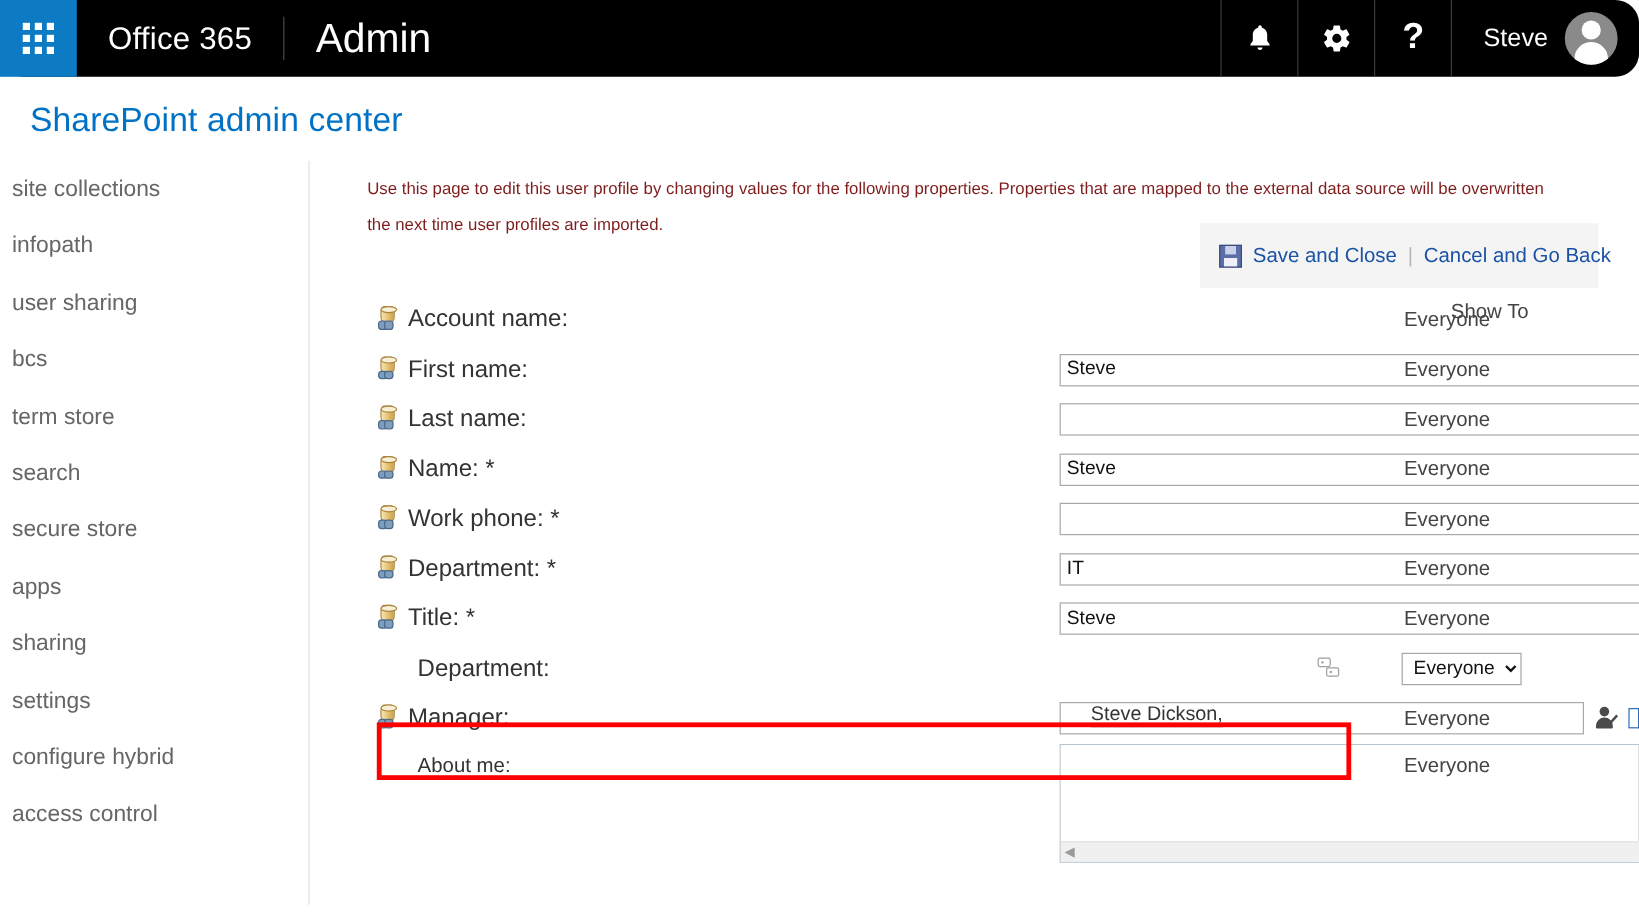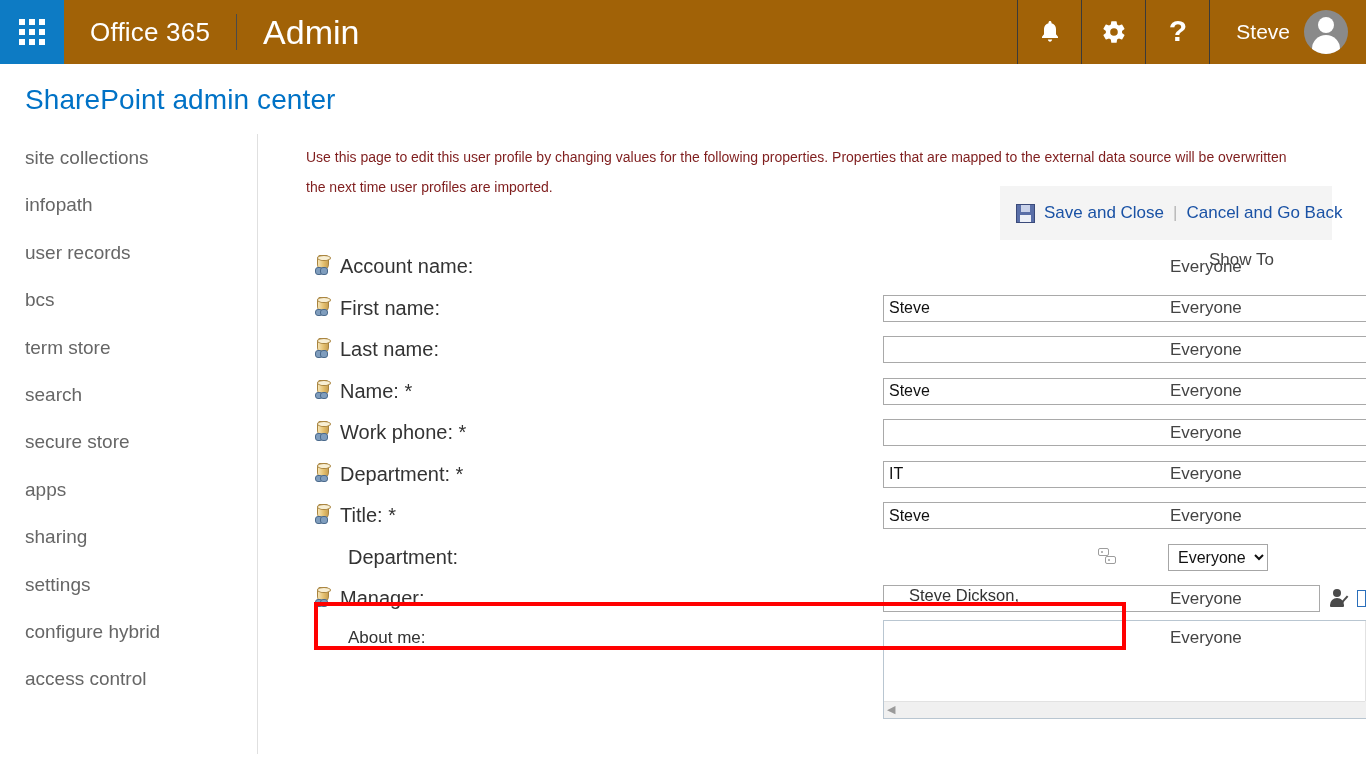--- a/index.html
+++ b/index.html
@@ -8,22 +8,22 @@
     width: 1366px; height: 768px;
     overflow: hidden;
     background: #ffffff;
     font-family: "Liberation Sans", sans-serif;
   }
 
   
   .suite-bar {
     position: absolute; top: 0; left: 0;
     width: 1366px; height: 64px;
-    background: #a16207;
-    display: flex; align-items: stretch;
+    background: #000000;
+    display: flex; align-items: stretch; border-radius: 20px;
   }
   .app-launcher {
     width: 64px; height: 64px;
     background: #0d7bc4;
     display: flex; align-items: center; justify-content: center;
     cursor: pointer;
   }
   .waffle { width: 26px; height: 26px; display: grid;
     grid-template-columns: repeat(3, 6px);
     grid-template-rows: repeat(3, 6px);
@@ -81,21 +81,21 @@
   }
 
   
   .leftnav {
     position: absolute; left: 0; top: 134px;
     width: 258px; height: 620px;
     border-right: 1px solid #e0e0e0;
   }
   .nav-item {
     display: block;
-    padding: 0 0 0 25px;
+    padding: 0 0 0 10px;
     height: 47.4px; line-height: 47.4px;
     font-size: 19px; color: #666666;
     text-decoration: none; cursor: pointer;
     white-space: nowrap;
   }
 
   
   .main {
     position: absolute; left: 258px; top: 134px;
     width: 1108px; height: 634px;
@@ -321,21 +321,21 @@
         <span class="body"></span>
     </span>
   </div>
 </div>
 
 <div class="page-title">SharePoint admin center</div>
 
 <nav class="leftnav">
   <a class="nav-item">site collections</a>
   <a class="nav-item">infopath</a>
-  <a class="nav-item">user records</a>
+  <a class="nav-item">user sharing</a>
   <a class="nav-item">bcs</a>
   <a class="nav-item">term store</a>
   <a class="nav-item">search</a>
   <a class="nav-item">secure store</a>
   <a class="nav-item">apps</a>
   <a class="nav-item">sharing</a>
   <a class="nav-item">settings</a>
   <a class="nav-item">configure hybrid</a>
   <a class="nav-item">access control</a>
 </nav>

